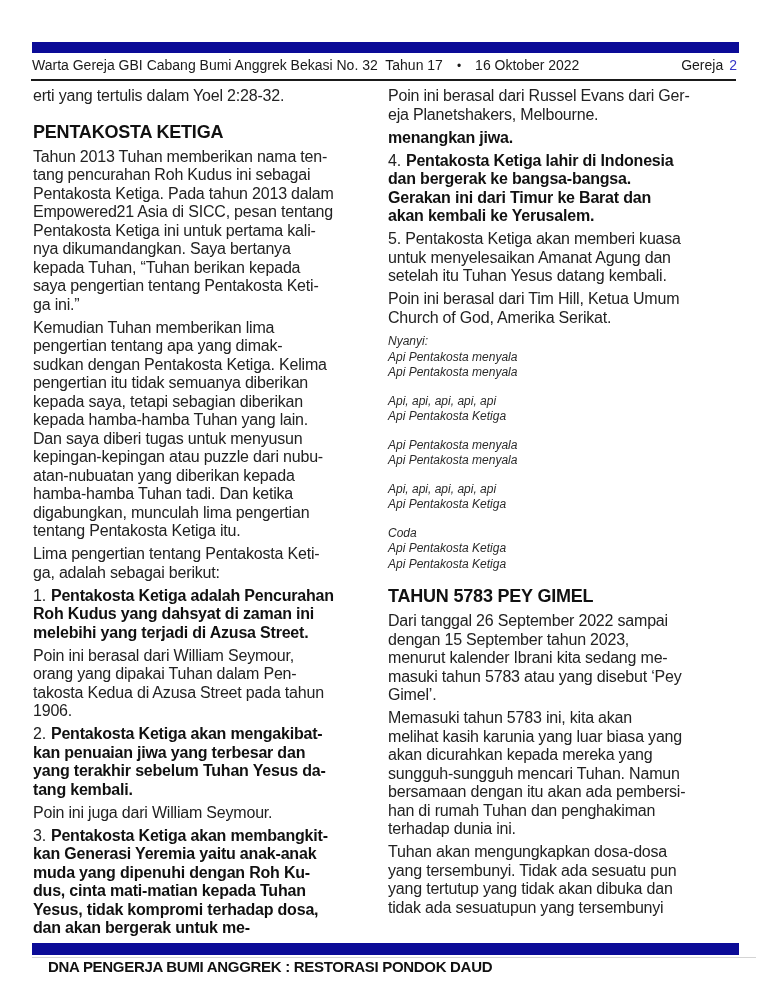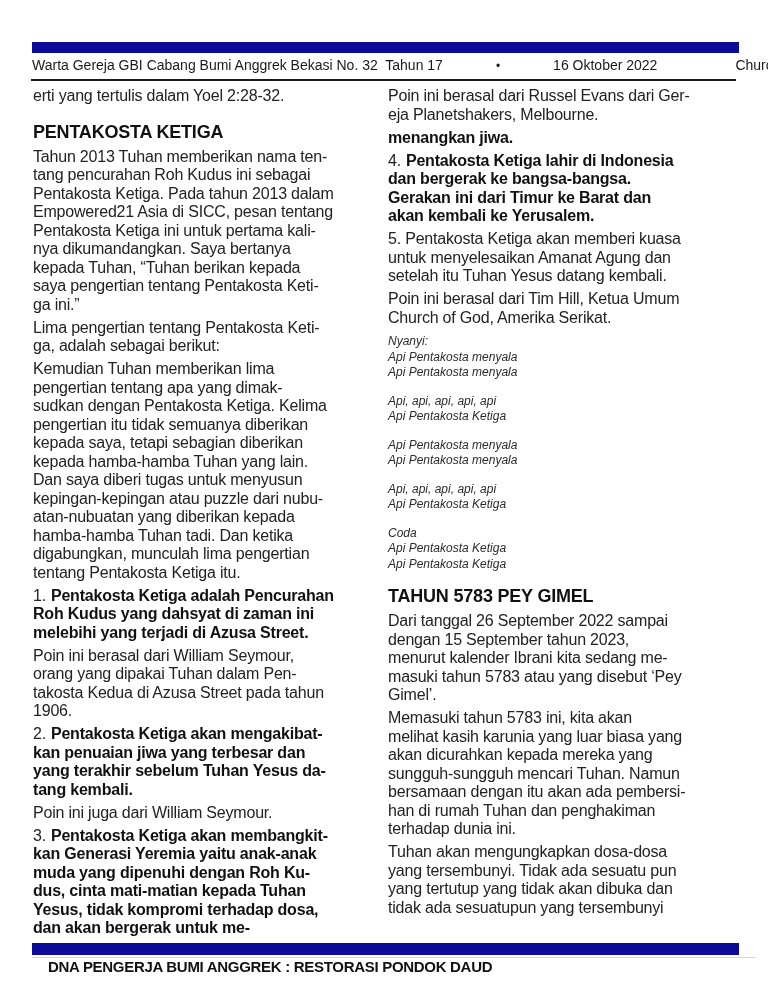--- a/index.html
+++ b/index.html
@@ -1,16 +1,16 @@
 <!DOCTYPE html>
 <html><head>
 <meta charset="utf-8">
 <title>Warta Gereja</title>
 <style>
-  * { margin:0; padding:0; box-sizing:border-box;gap:39px; }
+  * { margin:0; padding:0; box-sizing:border-box; }
   html,body { background:#ffffff; }
   body {
     width:768px; height:1001px; position:relative; overflow:hidden;
     font-family:"Liberation Sans", sans-serif;
     color:#1f1f1f;
     -webkit-font-smoothing:antialiased;
   }
   .bar {
     position:absolute; left:32px; width:707px; height:11px;
     background:#0b0b97;
@@ -60,52 +60,52 @@
     position:absolute; left:48px; top:958px; width:700px;
     font-size:15px; font-weight:bold; letter-spacing:-0.3px;
     color:#111;
   }
 </style>
 </head>
 <body>
 
 <div class="bar top"></div>
 
-<div class="masthead"><span>Warta Gereja GBI Cabang Bumi Anggrek Bekasi No. 32  Tahun 17</span><span class="sep">•</span><span>16 Oktober 2022</span><span class="spacer"></span><span>Church</span><span class="pagenum">2</span></div>
+<div class="masthead"><span>Warta Gereja GBI Cabang Bumi Anggrek Bekasi No. 32  Tahun 17</span><span class="sep">•</span><span>16 Oktober 2022</span><span class="spacer"></span><span>Gereja</span><span class="pagenum">2</span></div>
 
 <div class="rule"></div>
 
 <div class="content">
 
   <div class="col">
     <p class="pre">erti yang tertulis dalam Yoel 2:28-32.</p>
     <h2 class="sec first">PENTAKOSTA KETIGA</h2>
     <p class="pre">Tahun 2013 Tuhan memberikan nama ten-
 tang pencurahan Roh Kudus ini sebagai
 Pentakosta Ketiga. Pada tahun 2013 dalam
 Empowered21 Asia di SICC, pesan tentang
 Pentakosta Ketiga ini untuk pertama kali-
 nya dikumandangkan. Saya bertanya
 kepada Tuhan, “Tuhan berikan kepada
 saya pengertian tentang Pentakosta Keti-
 ga ini.”</p>
-    <p class="pre">Lima pengertian tentang Pentakosta Keti-
-ga, adalah sebagai berikut:</p>
     <p class="pre">Kemudian Tuhan memberikan lima
 pengertian tentang apa yang dimak-
 sudkan dengan Pentakosta Ketiga. Kelima
 pengertian itu tidak semuanya diberikan
 kepada saya, tetapi sebagian diberikan
 kepada hamba-hamba Tuhan yang lain.
 Dan saya diberi tugas untuk menyusun
 kepingan-kepingan atau puzzle dari nubu-
 atan-nubuatan yang diberikan kepada
 hamba-hamba Tuhan tadi. Dan ketika
 digabungkan, munculah lima pengertian
 tentang Pentakosta Ketiga itu.</p>
+    <p class="pre">Lima pengertian tentang Pentakosta Keti-
+ga, adalah sebagai berikut:</p>
     <p><span class="num">1.</span><b class="pre">Pentakosta Ketiga adalah Pencurahan
 Roh Kudus yang dahsyat di zaman ini
 melebihi yang terjadi di Azusa Street.</b></p>
     <p class="pre">Poin ini berasal dari William Seymour,
 orang yang dipakai Tuhan dalam Pen-
 takosta Kedua di Azusa Street pada tahun
 1906.</p>
     <p><span class="num">2.</span><b class="pre">Pentakosta Ketiga akan mengakibat-
 kan penuaian jiwa yang terbesar dan
 yang terakhir sebelum Tuhan Yesus da-

